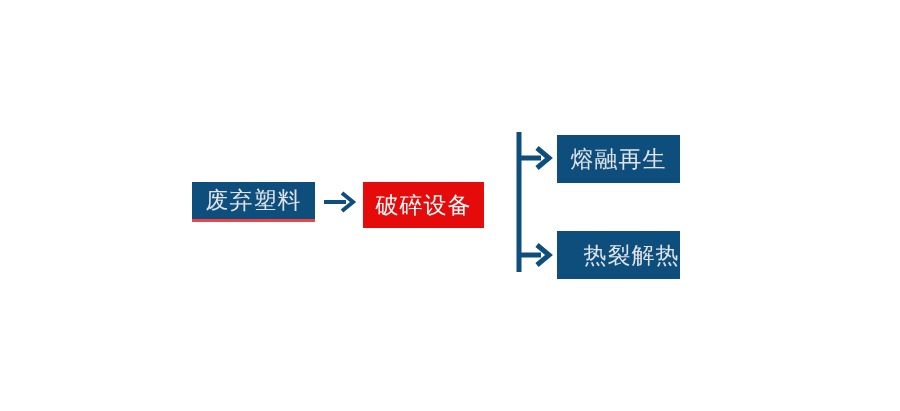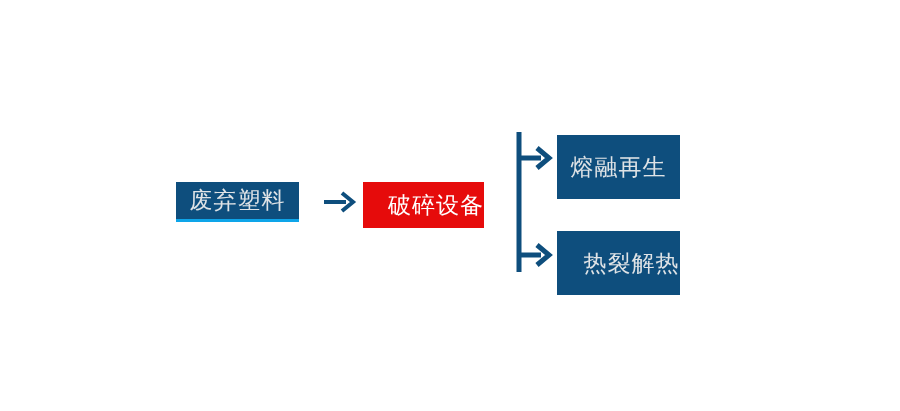--- a/index.html
+++ b/index.html
@@ -35,51 +35,50 @@
     white-space: nowrap;
     user-select: none;
   }
   .node-label {
     display: block;
     line-height: 1;
   }
 
   
   .node-source {
-    left: 176px;
+    left: 192px;
     top: 182px;
     width: 123px;
     height: 40px;
     background: #0e4e7d;
-    border-bottom: 3px solid #0ea5e9;
+    border-bottom: 3px solid #ef4444;
   }
   .node-source .node-label {
     color: #dfe3e6;
     font-size: 23px;
   }
 
   
   .node-process {
     left: 363px;
     top: 182px;
     width: 121px;
     height: 46px;
     background: #e60b0b;
-    justify-content: flex-end;
   }
   .node-process .node-label {
     color: #ffffff;
     font-size: 23px;
   }
 
   
   .node-outcome {
     left: 557px;
     width: 123px;
-    height: 64px;
+    height: 48px;
     background: #0e4e7d;
   }
   .node-outcome .node-label {
     color: #dfe3e6;
     font-size: 23px;
   }
   .node-outcome-top    { top: 135px; }
   .node-outcome-bottom { top: 231px; padding-left: 26px; }
 
   

